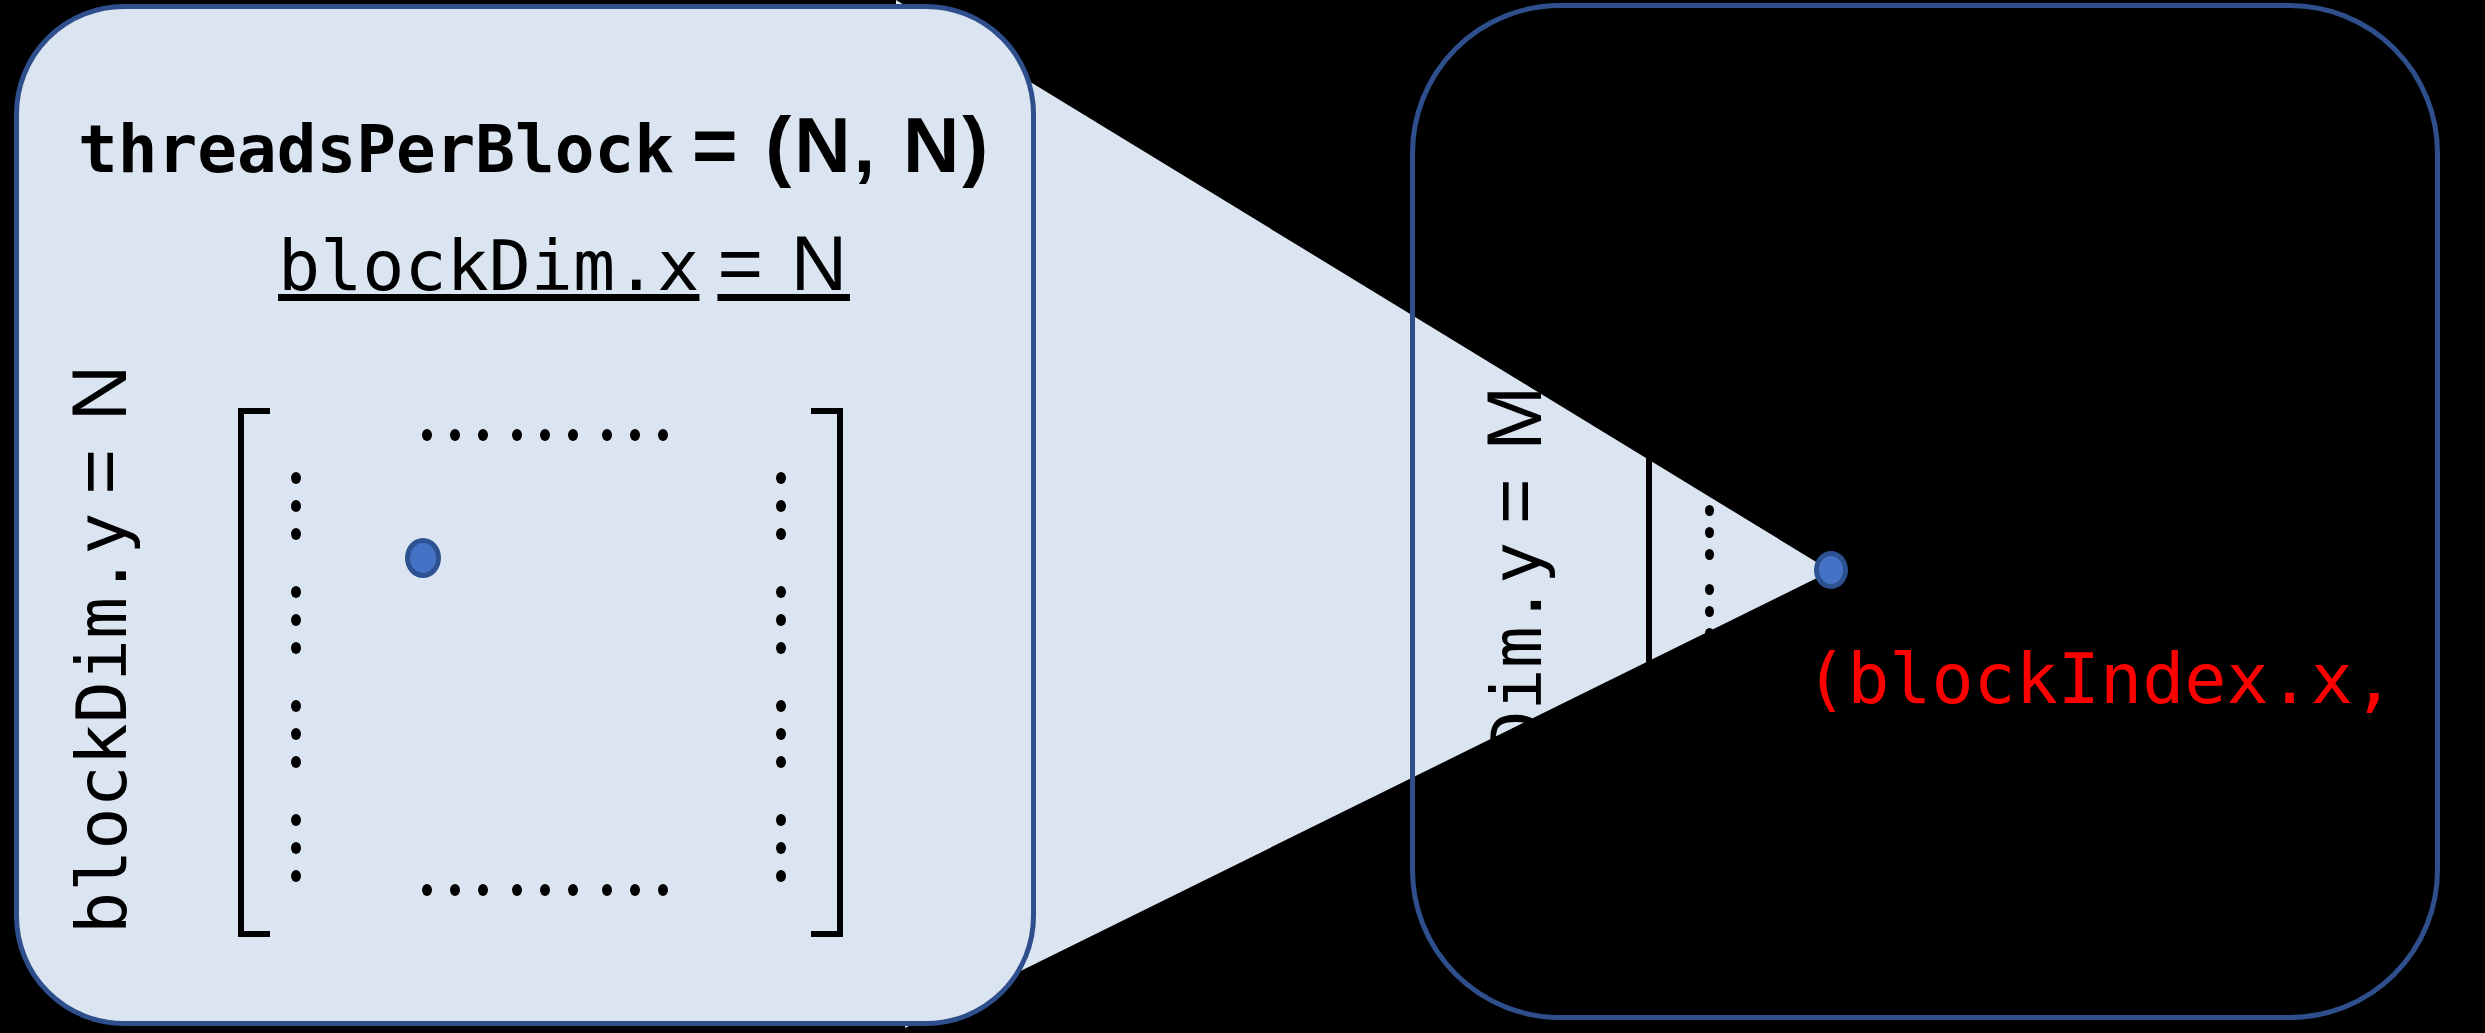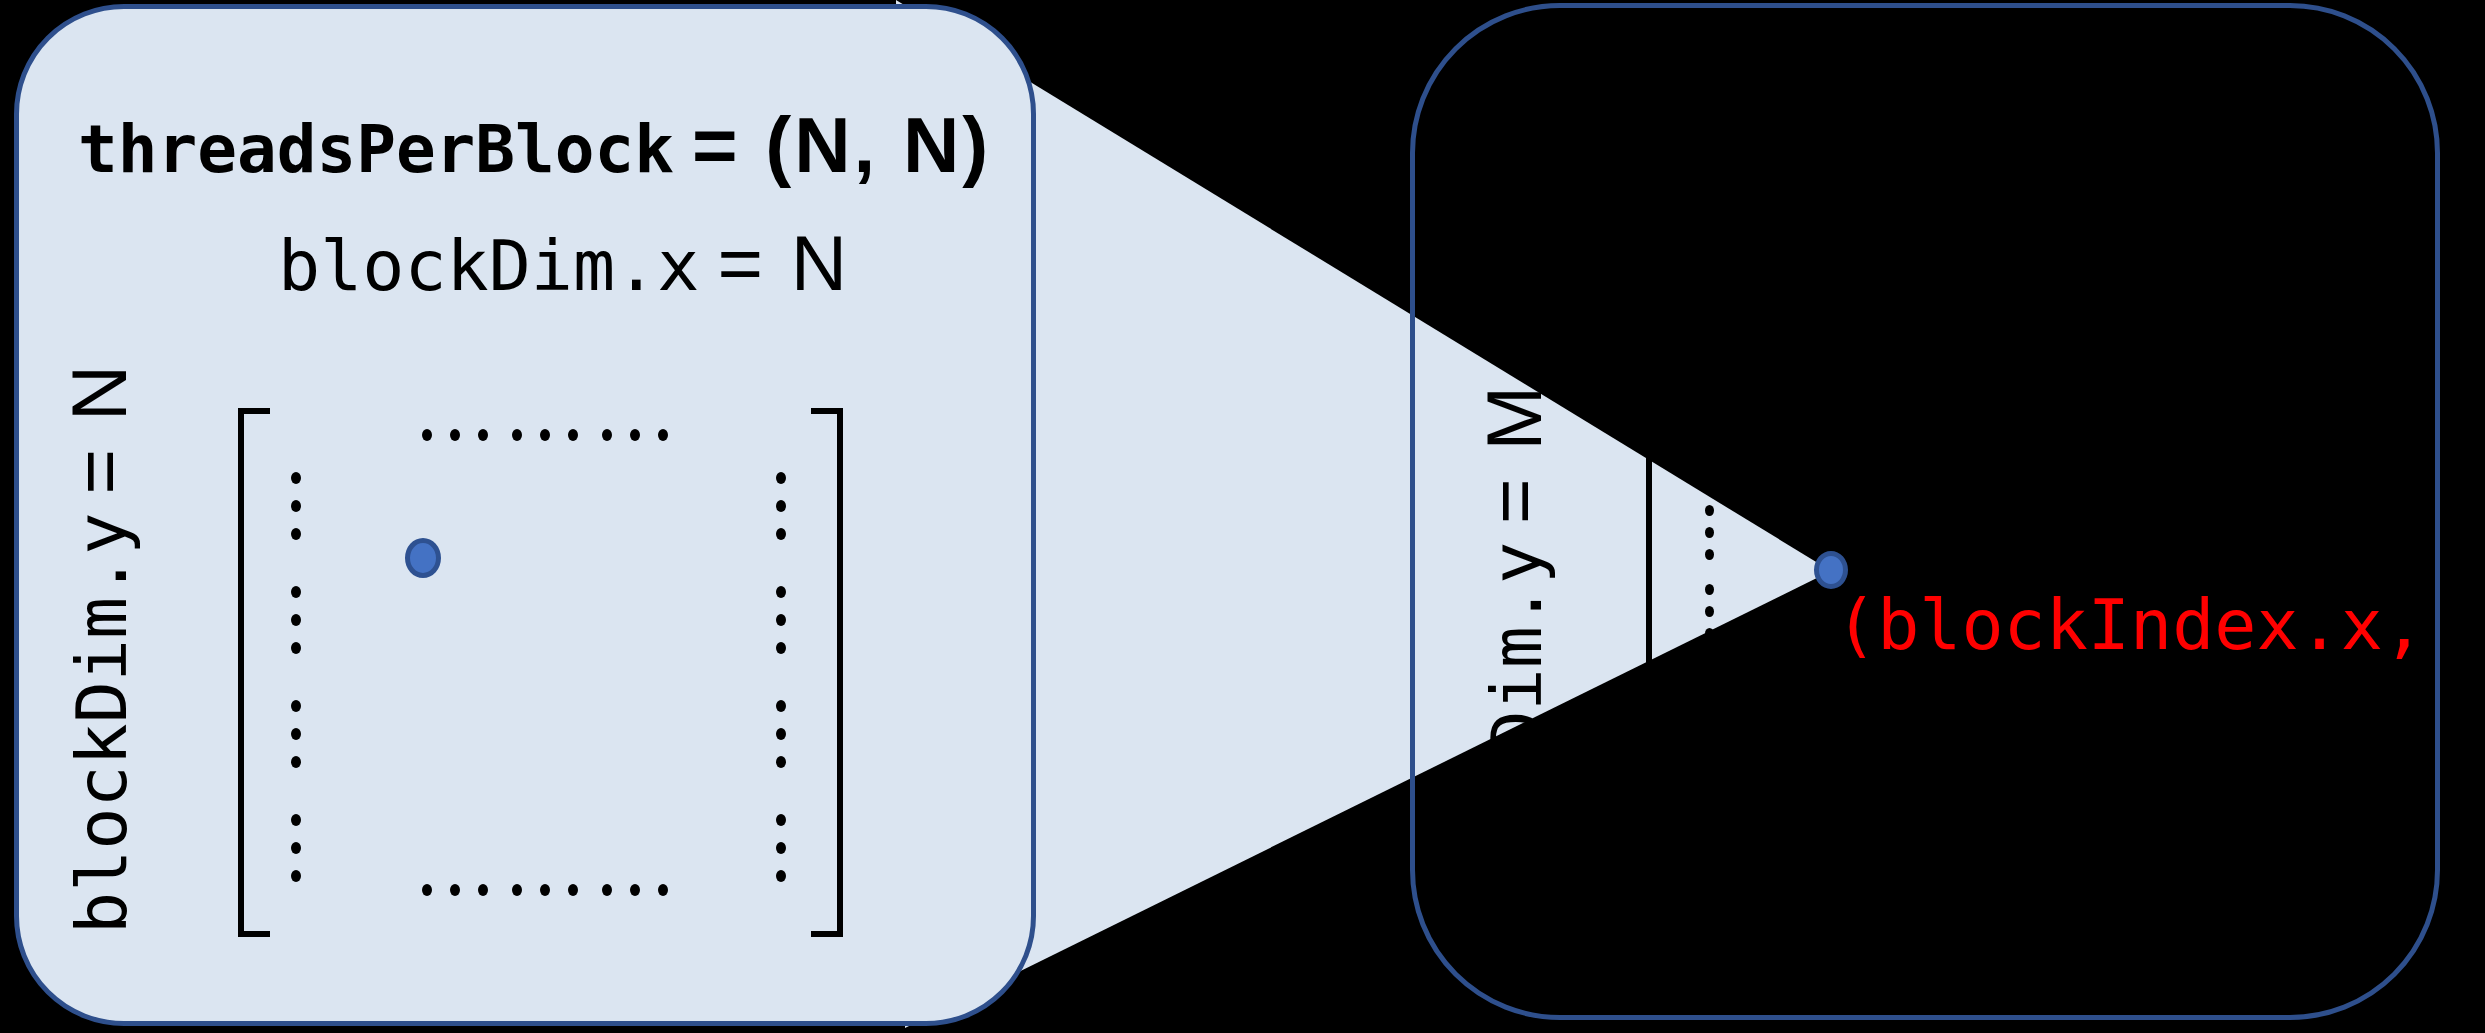--- a/index.html
+++ b/index.html
@@ -29,21 +29,21 @@
   }
   .panel-right{
     left:1410px;top:3px;width:1030px;height:1017px;box-sizing:border-box;
     background:transparent;border:5px solid var(--panel_border);
     border-radius:150px;z-index:1;
   }
 
   
   .l4{z-index:4;}
   .title-line{left:78px;top:103px;font-size:66px;line-height:85px;white-space:nowrap;font-weight:bold;}
-  .dimx-line{left:278px;top:223px;font-size:70px;line-height:80px;white-space:nowrap;}
+  .dimx-line{left:278px;top:223px;font-size:70px;line-height:80px;white-space:nowrap;text-decoration:underline;}
   .rot{transform:translate(-50%,-50%) rotate(-90deg);white-space:nowrap;font-size:70px;line-height:80px;}
   .dimy-left{left:100px;top:648px;}
   .bracket{width:26px;height:517px;top:408px;border-top:6px solid var(--ink);border-bottom:6px solid var(--ink);}
   .bracket-open{left:238px;border-left:6px solid var(--ink);}
   .bracket-close{left:811px;border-right:6px solid var(--ink);}
 
   
   .dots{display:flex;}
   .dots .grp{display:flex;}
   .dot{background:var(--ink);border-radius:50%;flex:0 0 auto;}
@@ -66,21 +66,21 @@
   .thread-dot{left:405px;top:538px;width:26px;height:30px;}
   .block-dot{left:1814px;top:551px;width:24px;height:28px;}
 
   
   .index-label{
     font-family:"DejaVu Sans Mono", monospace;color:var(--highlight);
     font-size:70px;line-height:91px;text-align:center;white-space:nowrap;
     transform:translateX(-50%);z-index:5;
   }
   .thread-label{left:688px;top:590px;}
-  .block-label{left:2100px;top:580px;z-index:2;margin-left:30px;}
+  .block-label{left:2100px;top:634px;z-index:2;}
 
   
   .r2{z-index:2;}
   .dimy-right{left:1515px;top:673px;}
   .grid-bracket-line{left:1646px;top:445px;width:0;height:232px;border-left:6px solid var(--ink);}
 </style>
 </head>
 <body>
 
 <svg class="abs" id="cone-layer" width="2485" height="1033" viewBox="0 0 2485 1033" aria-hidden="true">

